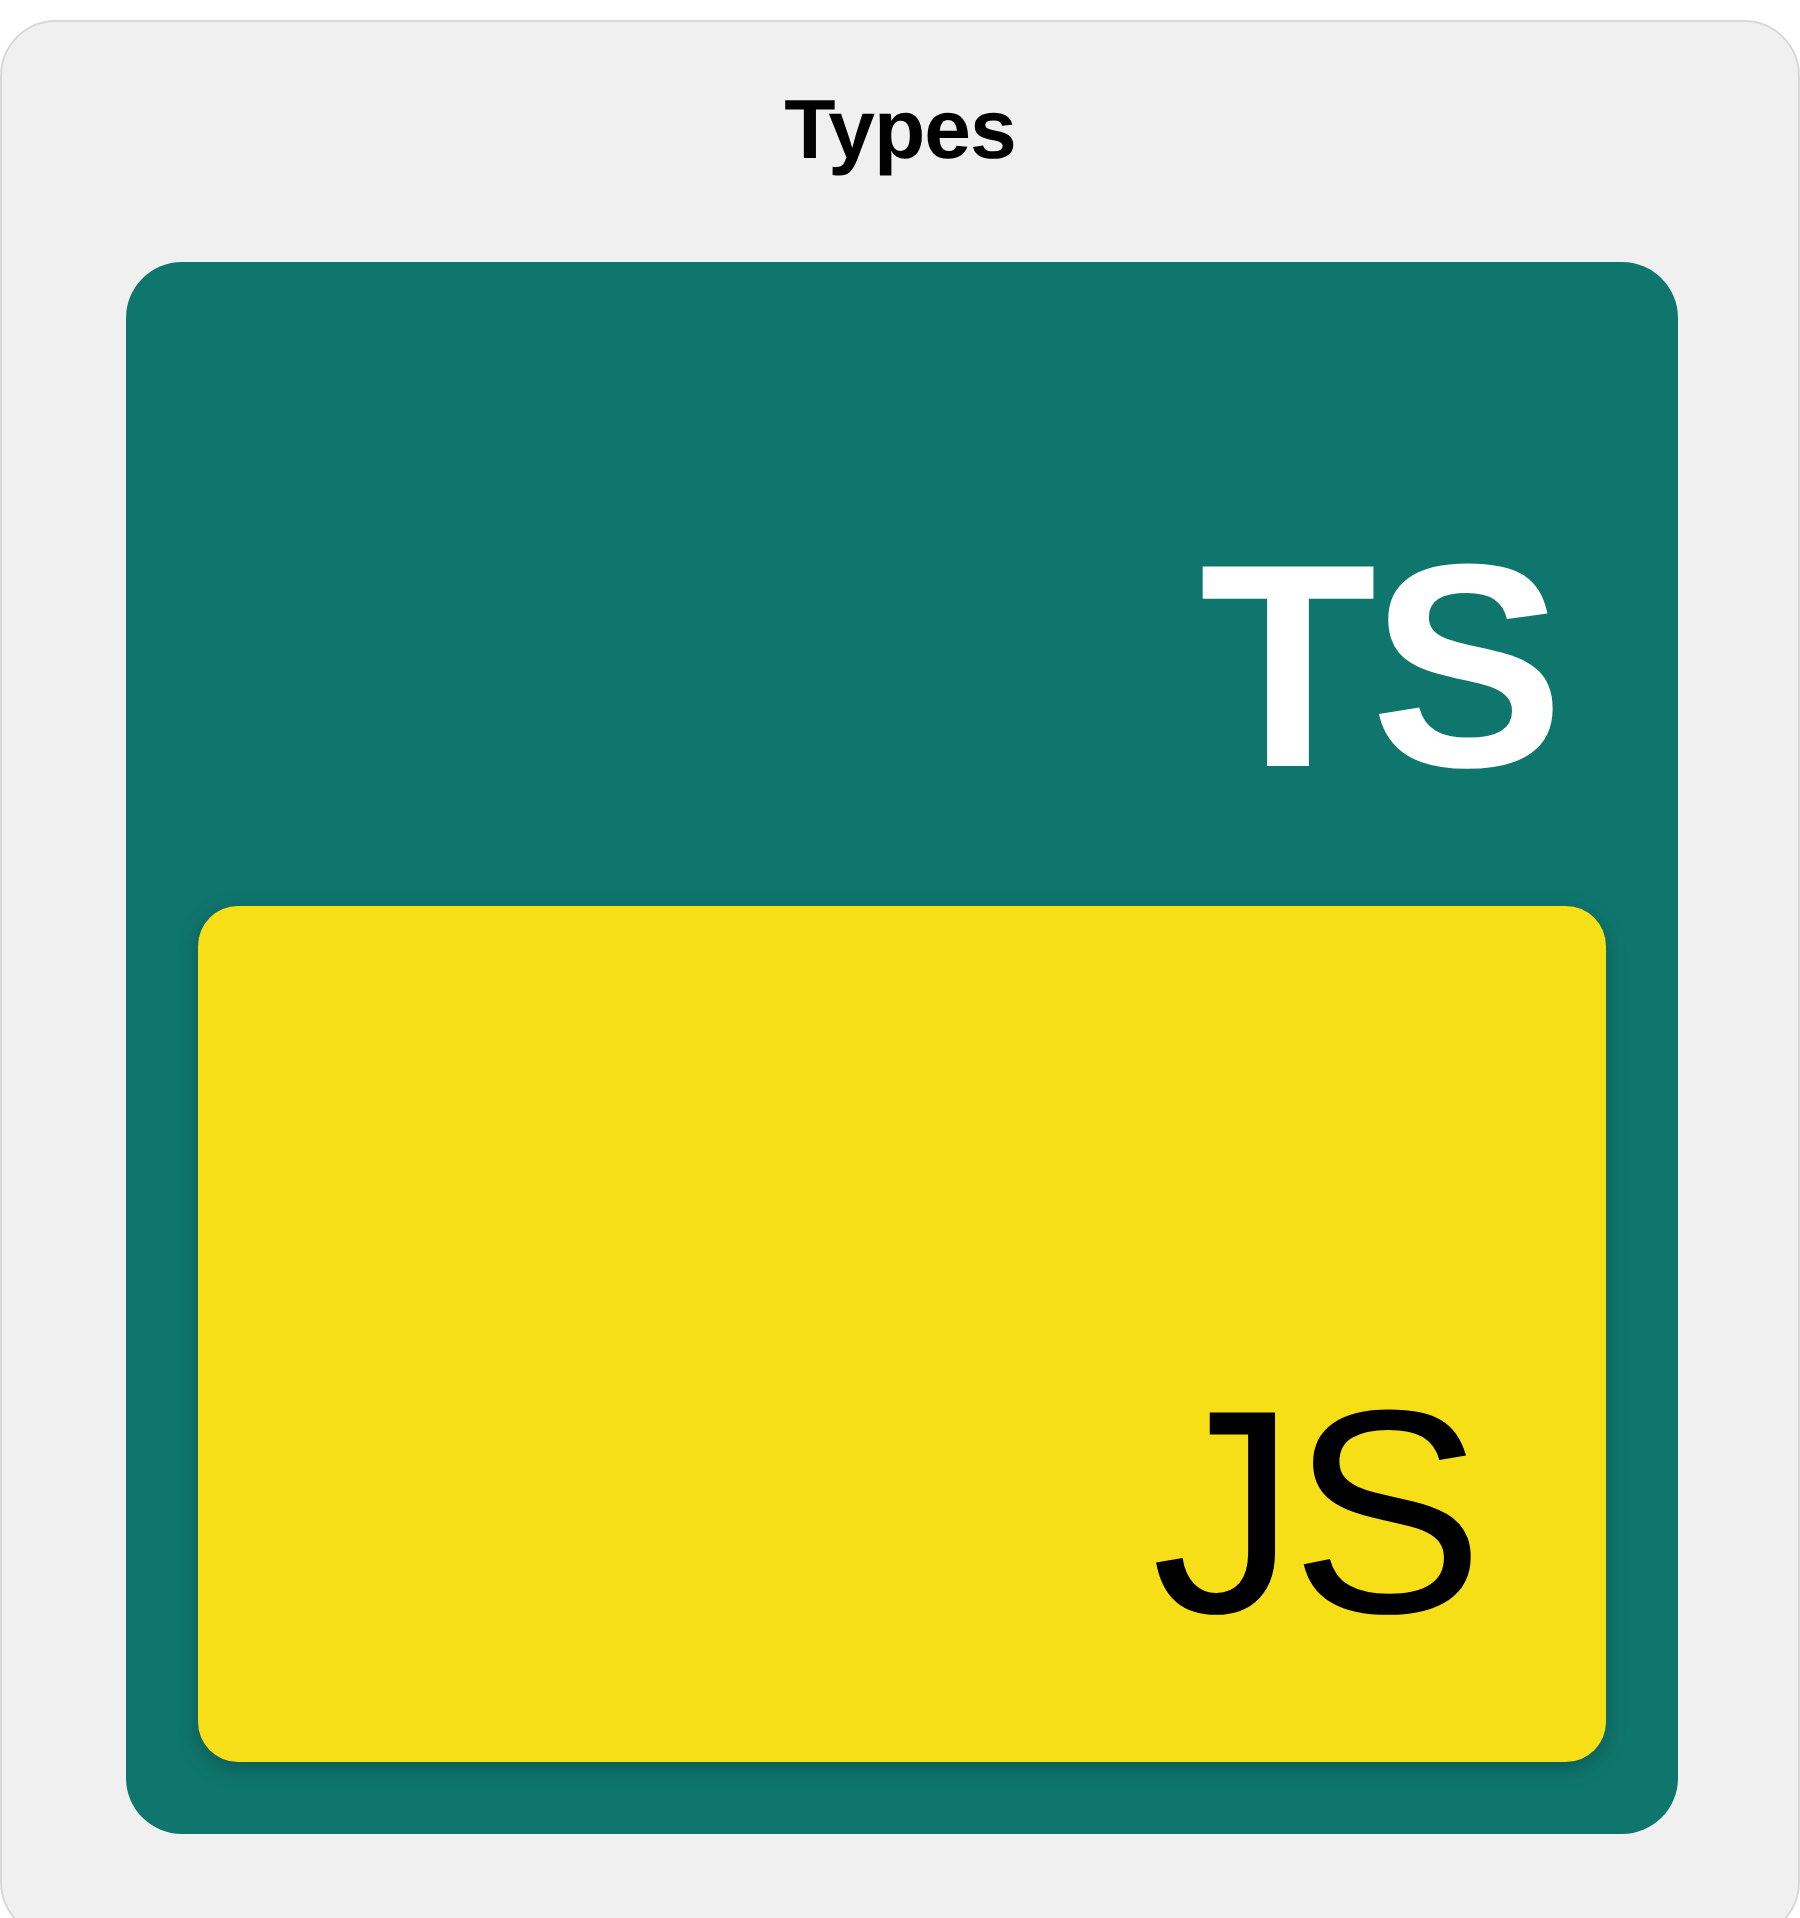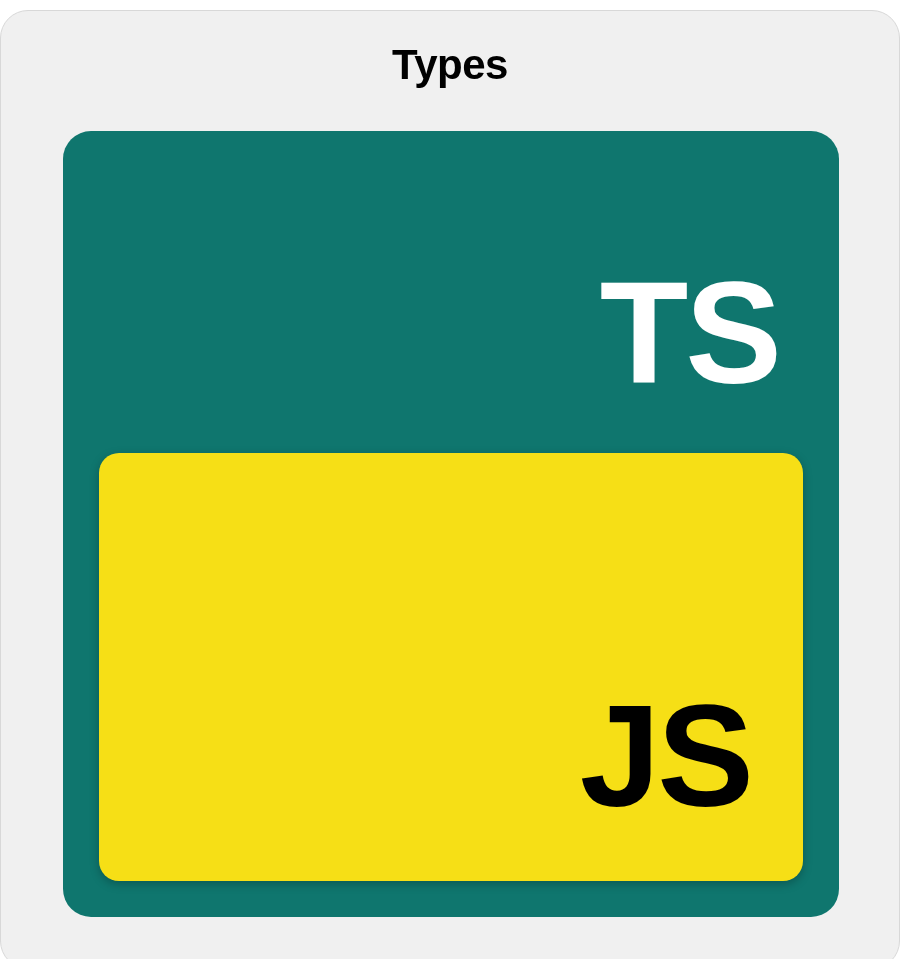--- a/index.html
+++ b/index.html
@@ -65,24 +65,24 @@
       bottom: 36px;
       height: 428px;
       background: #f6df16;
       border-radius: 20px;
       box-shadow: 0 3px 10px rgba(0,0,0,0.25);
     }
     
     .js-label {
       position: absolute;
       bottom: 52px;
-      right: 52px;
+      right: 64px;
       color: #000000;
       font-size: 145px;
-      font-weight: 700;
+      font-weight: 400;
       letter-spacing: -3px;
       line-height: 1;
     }
   </style>
 </head>
 <body>
 
 <div class="frame">
   <h1 class="title">Types</h1>
   <div class="outer-box">

